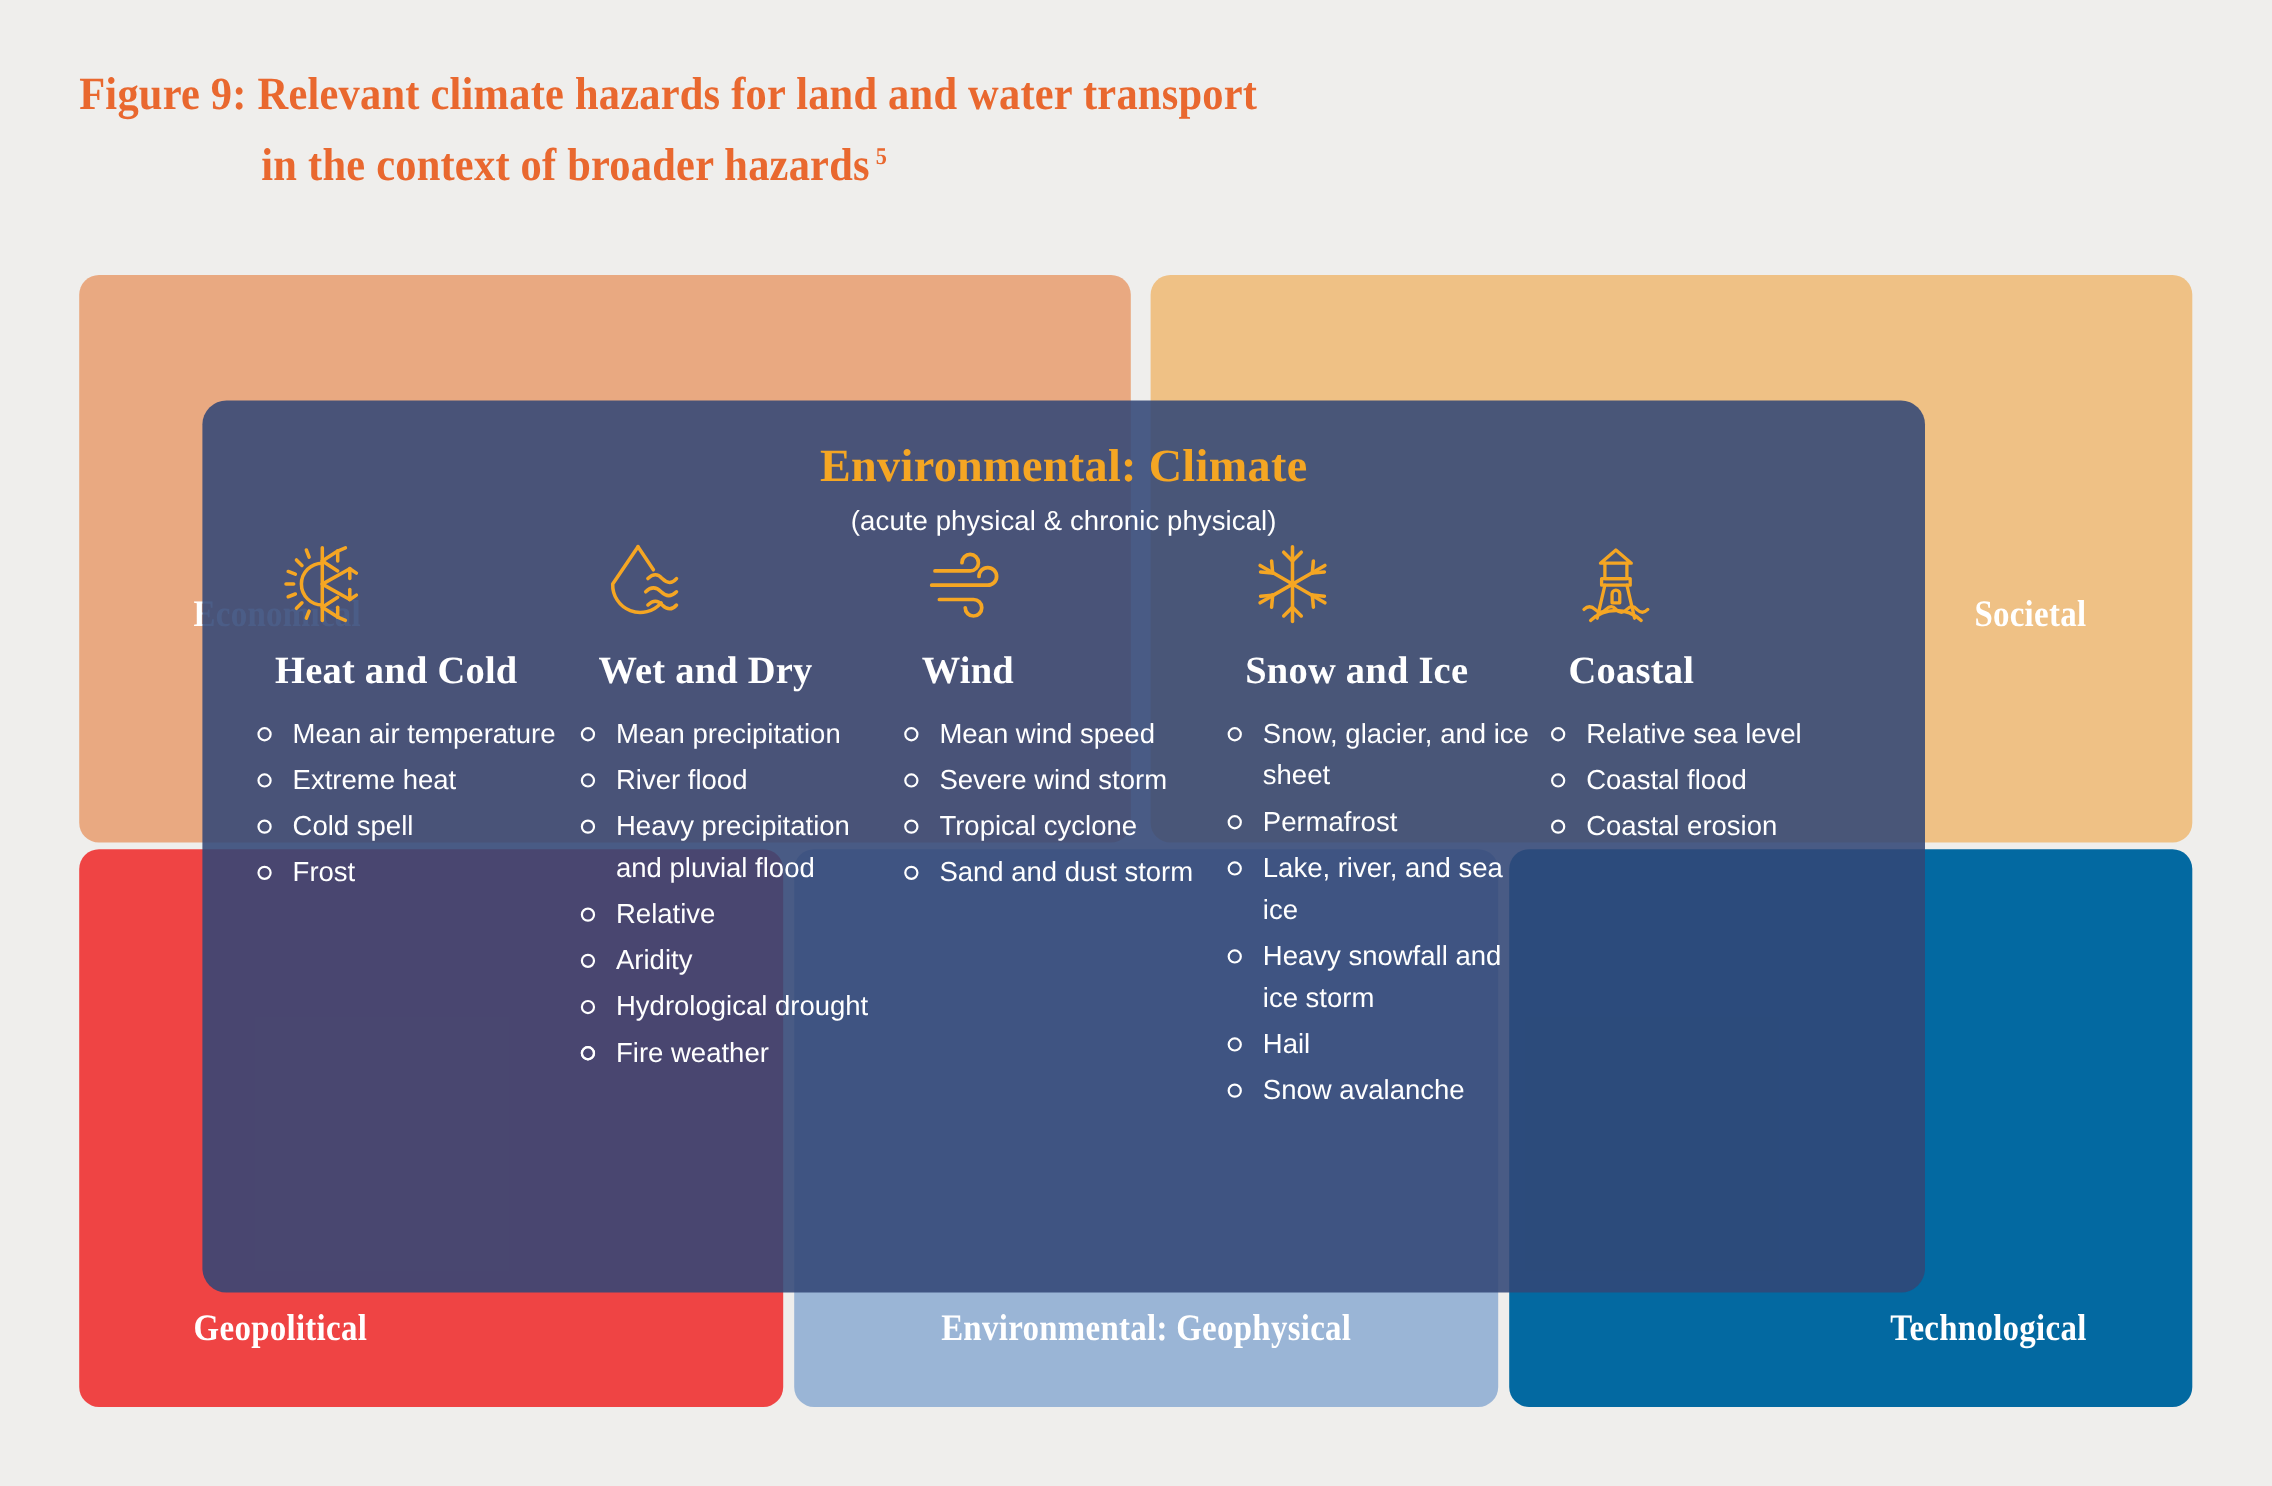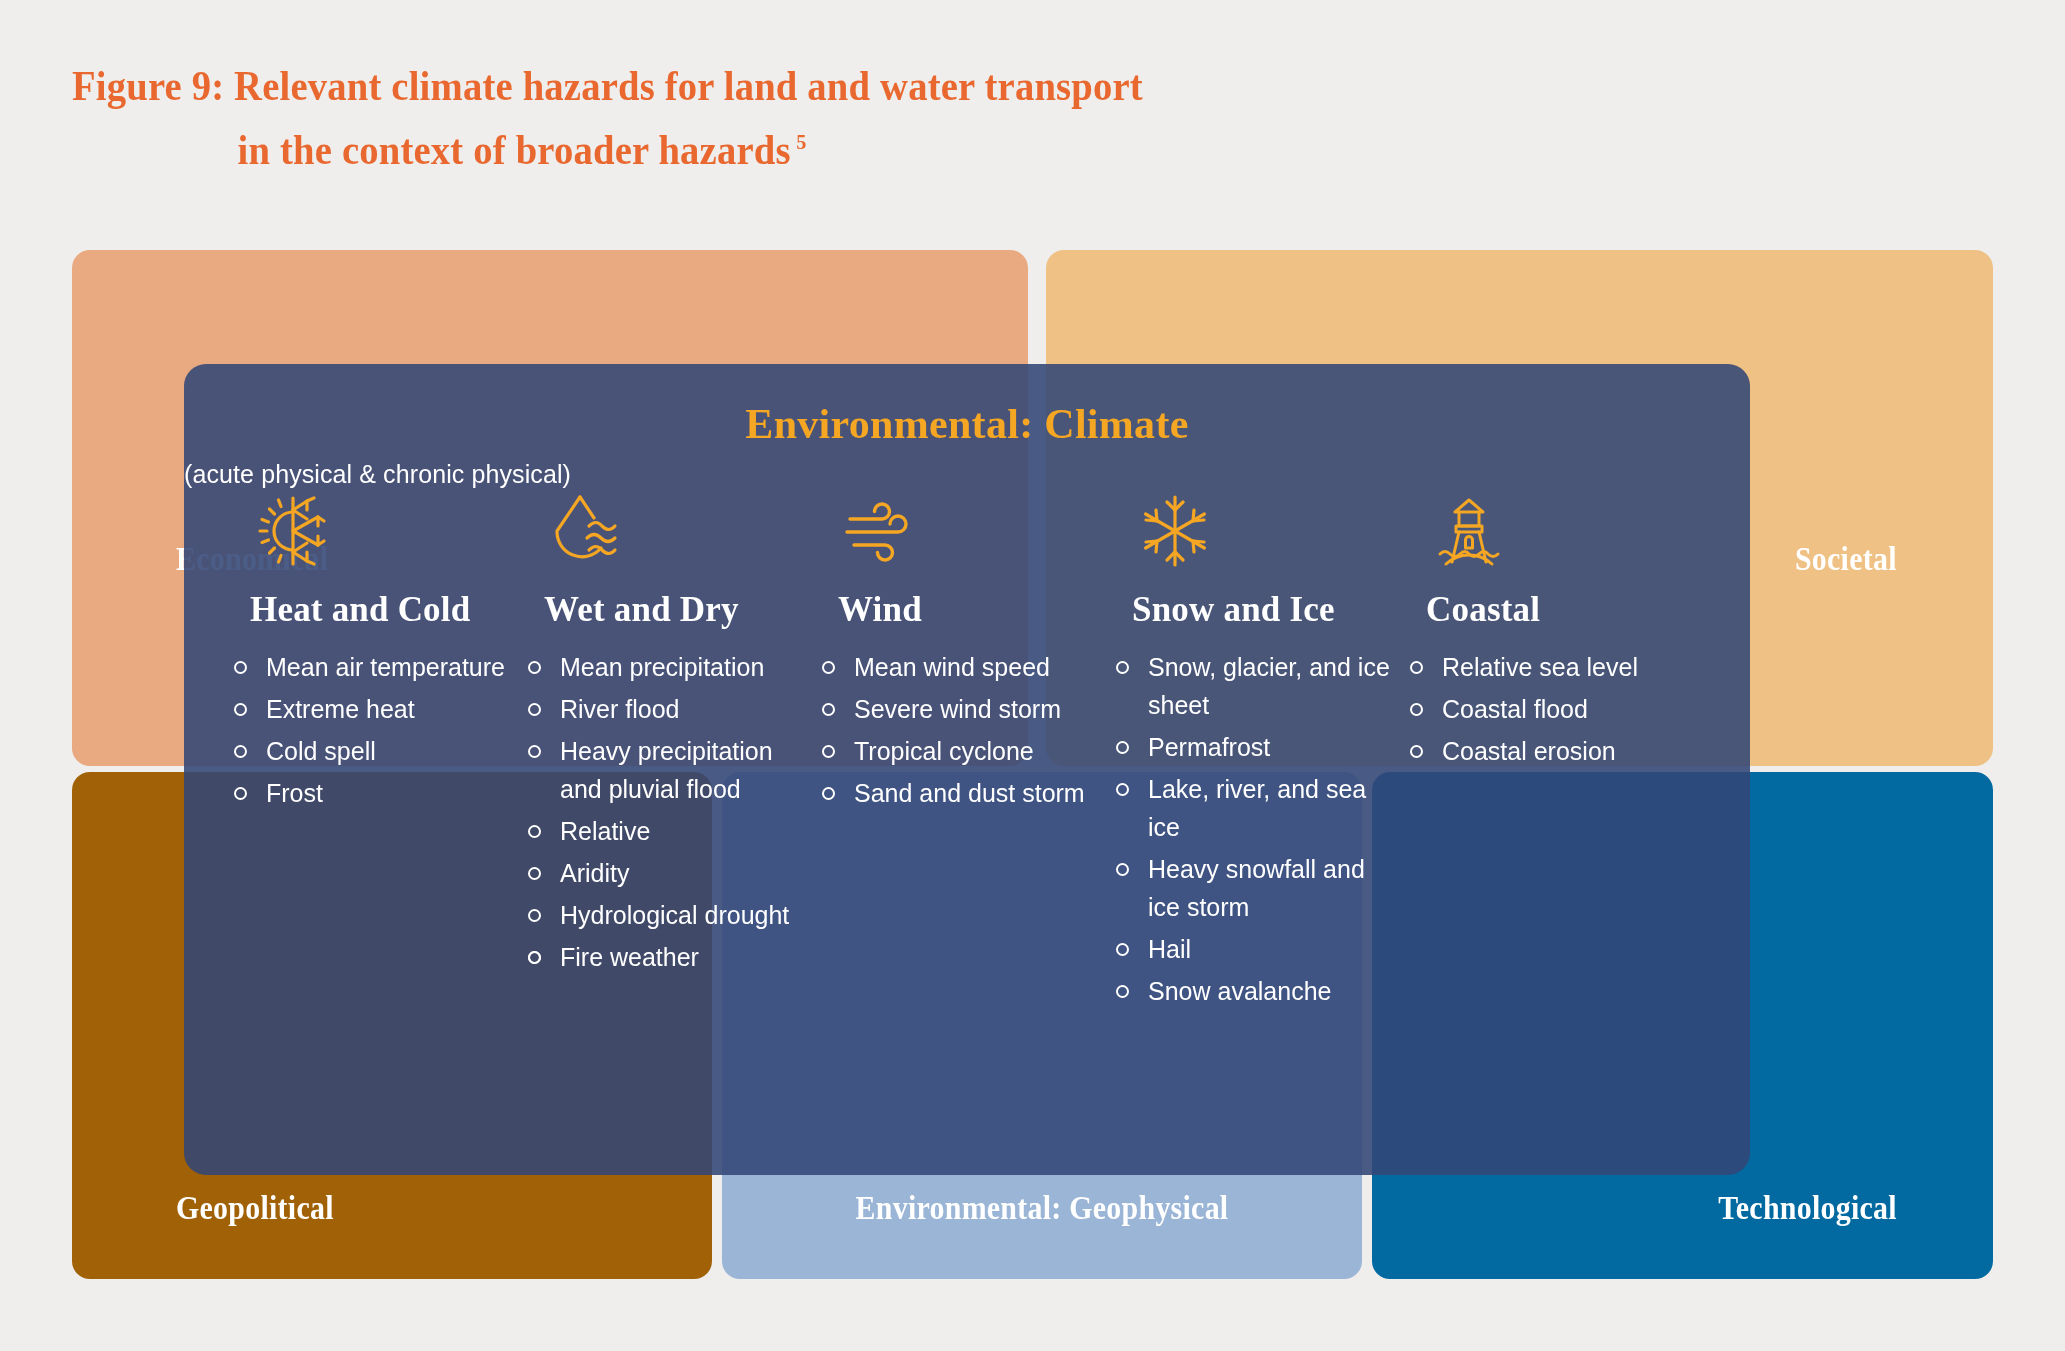--- a/index.html
+++ b/index.html
@@ -73,21 +73,21 @@
   #ctx-economical .ctx-label { left: 104px; top: 290px; transform-origin: left top; }
 
   #ctx-societal {
     left: 1046px; top: 250px; width: 947px; height: 516px;
     background: #efc185;
   }
   #ctx-societal .ctx-label { right: 96px; top: 290px; transform-origin: right top; }
 
   #ctx-geopolitical {
     left: 72px;  top: 772px;  width: 640px;  height: 507px;
-    background: #a16207;
+    background: #ef4444;
     text-align: center;
   }
   #ctx-geopolitical .ctx-label { left: 104px; bottom: 52px; transform-origin: left bottom; }
 
   #ctx-geophysical {
     left: 722px; top: 772px;  width: 640px; height: 507px;
     background: #9ab5d6;
   }
   #ctx-geophysical .ctx-label {
     left: 50%; bottom: 52px;
@@ -119,20 +119,21 @@
     text-align: center;
     color: #f5a623;
     font-family: "Liberation Serif", serif;
     font-size: 42px;
     font-weight: 700;
     letter-spacing: 0.3px;
   }
   .panel-subtitle {
     margin: 0;
     padding-top: 12px;
+    text-align: center;
     color: #ffffff;
     font-size: 25px;
     font-weight: 400;
     letter-spacing: 0.1px;
   }
 
   
   .columns {
     position: absolute;
     left: 0;

